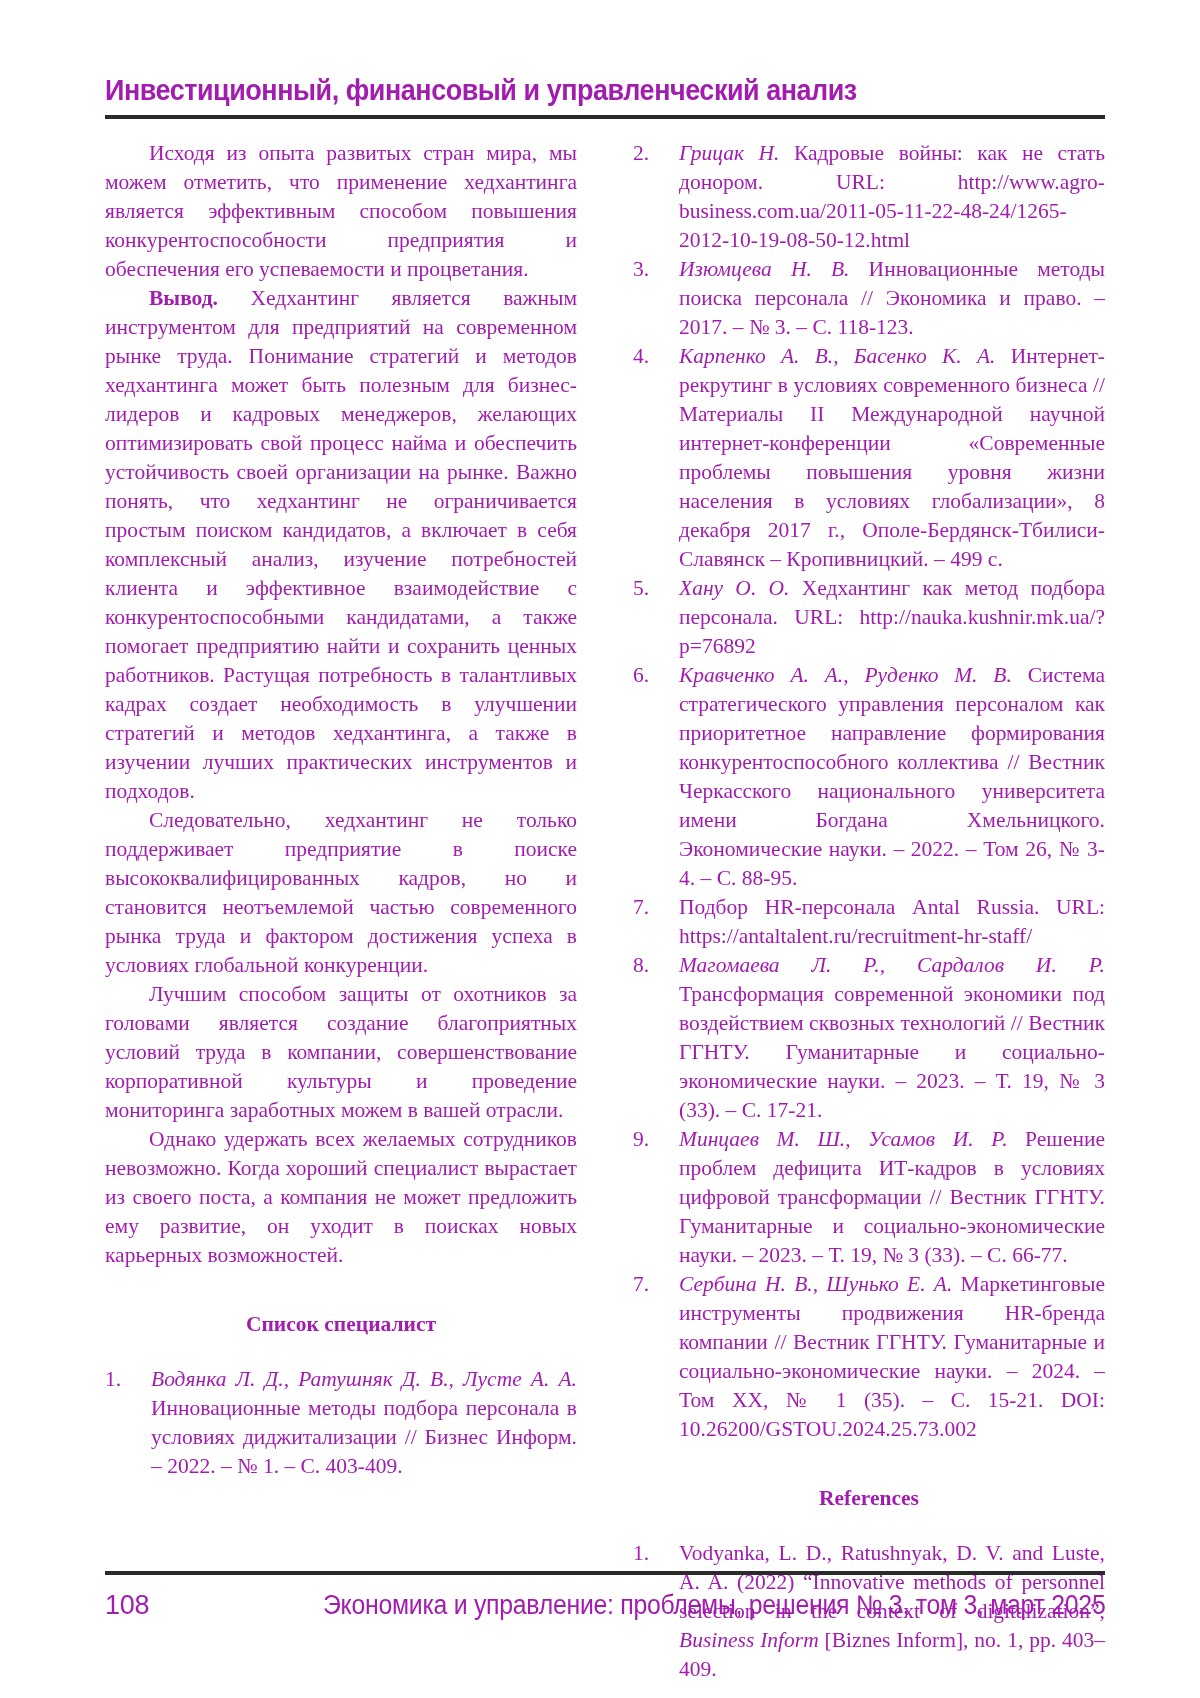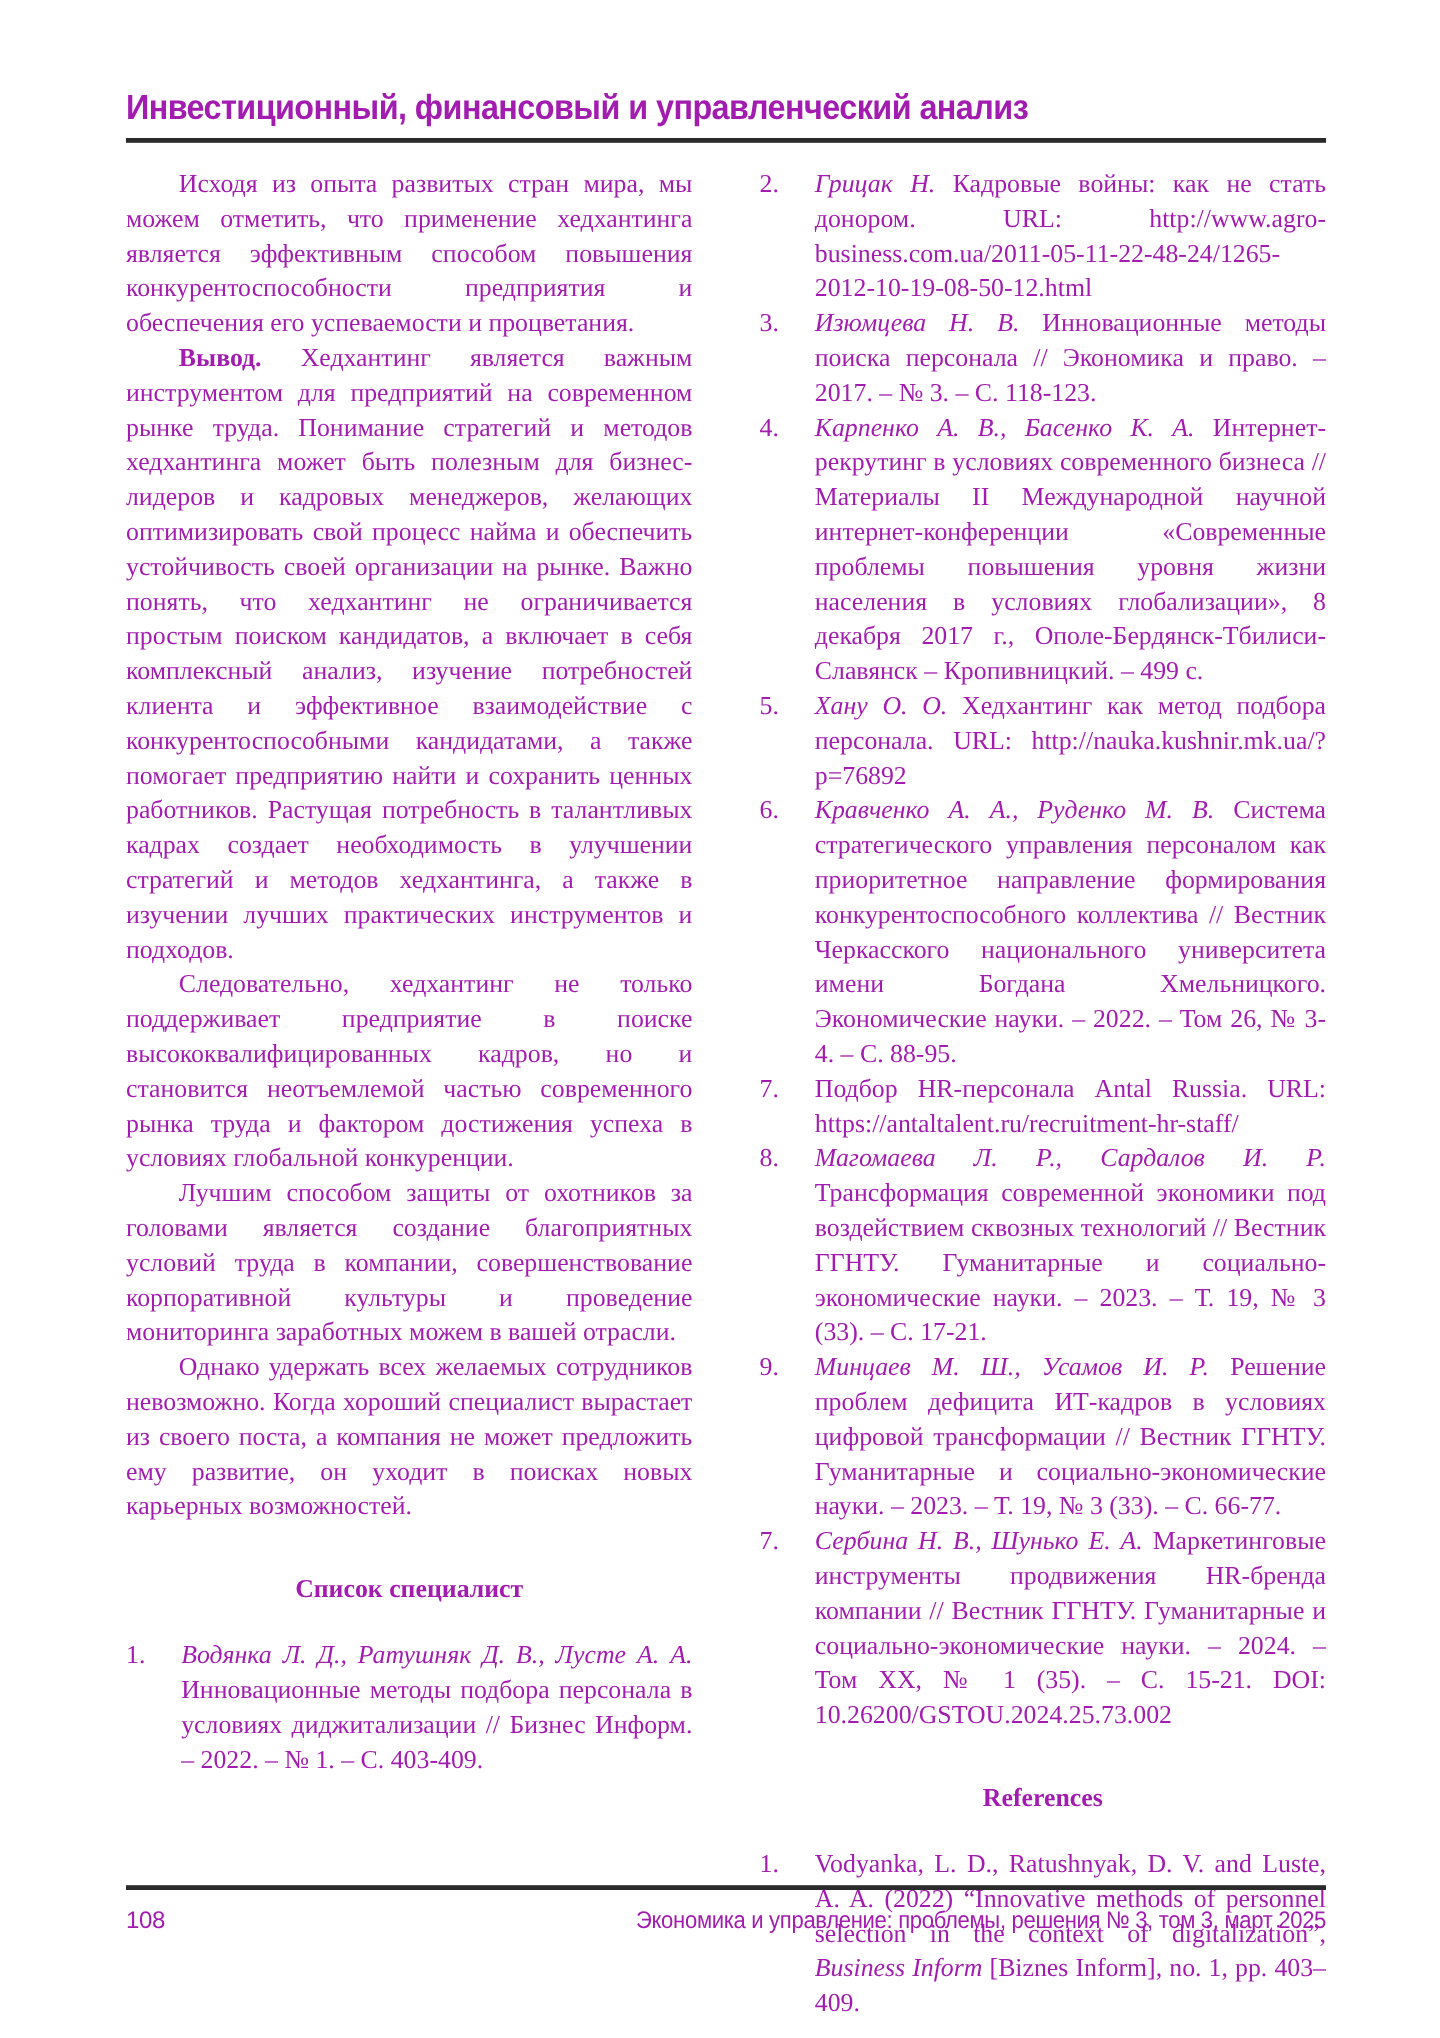--- a/index.html
+++ b/index.html
@@ -69,21 +69,21 @@
   }
   .footer-row {
     position: absolute;
     left: 105px;
     top: 1590px;
     width: 1000px;
     display: flex;
     justify-content: space-between;
     align-items: baseline;
     font-family: "Liberation Sans", sans-serif;
-    font-size: 20px;
+    font-size: 27px;
     letter-spacing: -0.3px;
   }
   .journal-line {
     display: inline-block;
     transform: scaleX(0.92);
     transform-origin: right center;
     white-space: nowrap;
   }
 </style>
 </head>

